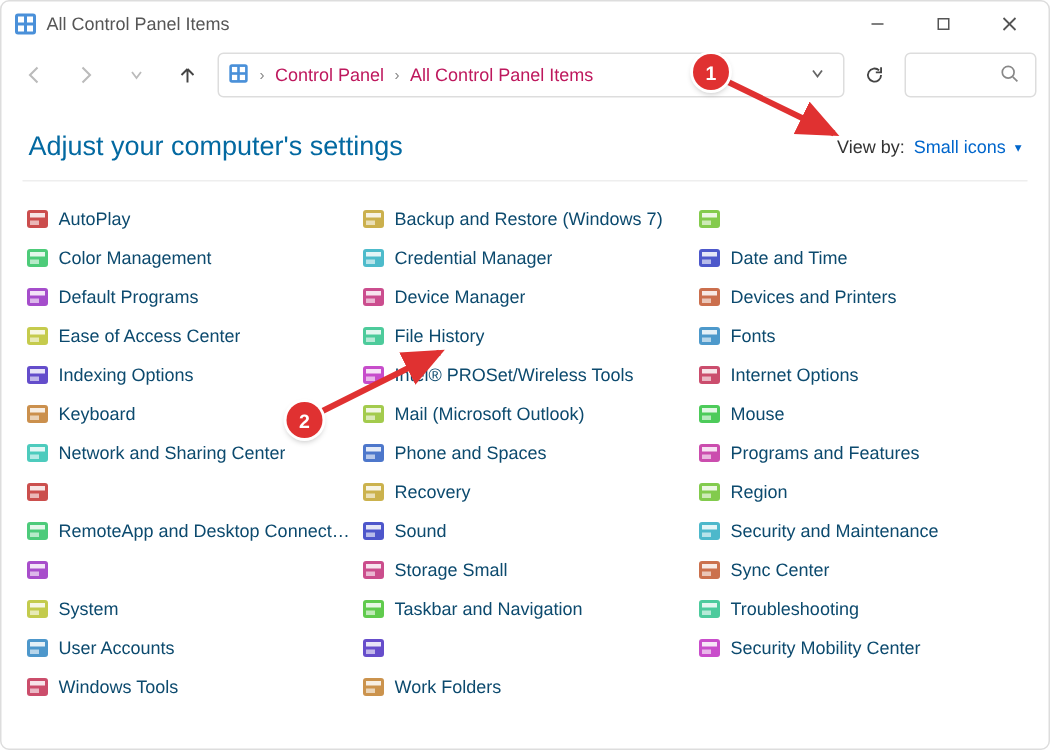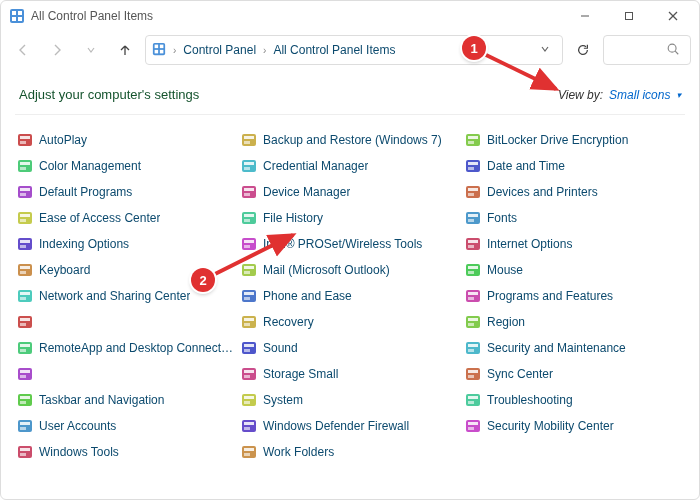--- a/index.html
+++ b/index.html
@@ -60,45 +60,45 @@
     height:30px;
     border:1px solid #ddd;
     border-radius:4px;
     display:flex;
     align-items:center;
     padding:0 6px;
     gap:4px;
     font-size:12px;
     position:relative;
   }
-  .address .crumb { color:#0c4a6e; }
+  .address .crumb { color:#be185d; }
   .address .chev { color:#888; font-size:10px; padding:0 3px;}
   .address .expand { margin-left:auto; color:#666; padding:0 6px;}
   .searchbox {
     width:88px; height:30px;
     border:1px solid #ddd;
     border-radius:4px;
     display:flex; align-items:center; justify-content:flex-end;
     padding-right:10px;
     color:#888;
   }
   
   .headrow {
     display:flex;
     align-items:center;
     padding: 18px 18px 8px 18px;
   }
   .headrow h1 {
     margin:0;
     font-weight:400;
-    font-size:13px;
-    color:#14532d;
+    font-size:18px;
+    color:#0369a1;
     flex:1;
   }
-  .viewby { font-size:12px; color:#333; display:flex; align-items:center; gap:6px;font-style:italic;}
+  .viewby { font-size:12px; color:#333; display:flex; align-items:center; gap:6px;}
   .viewby .link { color:#0066cc; }
   .viewby .caret { color:#0066cc; font-size:9px;}
   .divider { height:1px; background:#eee; margin: 4px 14px 0 14px;}
   
   .grid {
     display:grid;
     grid-template-columns: repeat(3, 1fr);
     column-gap: 2px;
     row-gap: 4px;
     padding: 14px 14px 8px 14px;
@@ -260,21 +260,20 @@
       <span class="label">Backup and Restore (Windows 7)</span>
     </div>
     <div class="item">
       <span class="icon">
         <svg viewBox="0 0 16 16" width="16" height="16">
           <rect x="1" y="2" width="14" height="12" rx="2" fill="hsl(94,55%,55%)"></rect>
           <rect x="3" y="4" width="10" height="3" fill="#fff" opacity=".85"></rect>
           <rect x="3" y="9" width="6" height="3" fill="#fff" opacity=".6"></rect>
         </svg>
       </span>
-      <span class="label">BitLocker Drive Encryption</span>
     </div>
     <div class="item">
       <span class="icon">
         <svg viewBox="0 0 16 16" width="16" height="16">
           <rect x="1" y="2" width="14" height="12" rx="2" fill="hsl(141,55%,55%)"></rect>
           <rect x="3" y="4" width="10" height="3" fill="#fff" opacity=".85"></rect>
           <rect x="3" y="9" width="6" height="3" fill="#fff" opacity=".6"></rect>
         </svg>
       </span>
       <span class="label">Color Management</span>
@@ -430,21 +429,21 @@
       <span class="label">Network and Sharing Center</span>
     </div>
     <div class="item">
       <span class="icon">
         <svg viewBox="0 0 16 16" width="16" height="16">
           <rect x="1" y="2" width="14" height="12" rx="2" fill="hsl(220,55%,55%)"></rect>
           <rect x="3" y="4" width="10" height="3" fill="#fff" opacity=".85"></rect>
           <rect x="3" y="9" width="6" height="3" fill="#fff" opacity=".6"></rect>
         </svg>
       </span>
-      <span class="label">Phone and Ease</span>
+      <span class="label">Phone and Spaces</span>
     </div>
     <div class="item">
       <span class="icon">
         <svg viewBox="0 0 16 16" width="16" height="16">
           <rect x="1" y="2" width="14" height="12" rx="2" fill="hsl(314,55%,55%)"></rect>
           <rect x="3" y="4" width="10" height="3" fill="#fff" opacity=".85"></rect>
           <rect x="3" y="9" width="6" height="3" fill="#fff" opacity=".6"></rect>
         </svg>
       </span>
       <span class="label">Programs and Features</span>
@@ -533,40 +532,40 @@
           <rect x="1" y="2" width="14" height="12" rx="2" fill="hsl(17,55%,55%)"></rect>
           <rect x="3" y="4" width="10" height="3" fill="#fff" opacity=".85"></rect>
           <rect x="3" y="9" width="6" height="3" fill="#fff" opacity=".6"></rect>
         </svg>
       </span>
       <span class="label">Sync Center</span>
     </div>
     <div class="item">
       <span class="icon">
         <svg viewBox="0 0 16 16" width="16" height="16">
+          <rect x="1" y="2" width="14" height="12" rx="2" fill="hsl(64,55%,55%)"></rect>
+          <rect x="3" y="4" width="10" height="3" fill="#fff" opacity=".85"></rect>
+          <rect x="3" y="9" width="6" height="3" fill="#fff" opacity=".6"></rect>
+        </svg>
+      </span>
+      <span class="label">System</span>
+    </div>
+    <div class="item">
+      <span class="icon">
+        <svg viewBox="0 0 16 16" width="16" height="16">
           <rect x="1" y="2" width="14" height="12" rx="2" fill="hsl(111,55%,55%)"></rect>
           <rect x="3" y="4" width="10" height="3" fill="#fff" opacity=".85"></rect>
           <rect x="3" y="9" width="6" height="3" fill="#fff" opacity=".6"></rect>
         </svg>
       </span>
       <span class="label">Taskbar and Navigation</span>
     </div>
     <div class="item">
       <span class="icon">
         <svg viewBox="0 0 16 16" width="16" height="16">
-          <rect x="1" y="2" width="14" height="12" rx="2" fill="hsl(64,55%,55%)"></rect>
-          <rect x="3" y="4" width="10" height="3" fill="#fff" opacity=".85"></rect>
-          <rect x="3" y="9" width="6" height="3" fill="#fff" opacity=".6"></rect>
-        </svg>
-      </span>
-      <span class="label">System</span>
-    </div>
-    <div class="item">
-      <span class="icon">
-        <svg viewBox="0 0 16 16" width="16" height="16">
           <rect x="1" y="2" width="14" height="12" rx="2" fill="hsl(158,55%,55%)"></rect>
           <rect x="3" y="4" width="10" height="3" fill="#fff" opacity=".85"></rect>
           <rect x="3" y="9" width="6" height="3" fill="#fff" opacity=".6"></rect>
         </svg>
       </span>
       <span class="label">Troubleshooting</span>
     </div>
     <div class="item">
       <span class="icon">
         <svg viewBox="0 0 16 16" width="16" height="16">
@@ -578,21 +577,20 @@
       <span class="label">User Accounts</span>
     </div>
     <div class="item">
       <span class="icon">
         <svg viewBox="0 0 16 16" width="16" height="16">
           <rect x="1" y="2" width="14" height="12" rx="2" fill="hsl(252,55%,55%)"></rect>
           <rect x="3" y="4" width="10" height="3" fill="#fff" opacity=".85"></rect>
           <rect x="3" y="9" width="6" height="3" fill="#fff" opacity=".6"></rect>
         </svg>
       </span>
-      <span class="label">Windows Defender Firewall</span>
     </div>
     <div class="item">
       <span class="icon">
         <svg viewBox="0 0 16 16" width="16" height="16">
           <rect x="1" y="2" width="14" height="12" rx="2" fill="hsl(299,55%,55%)"></rect>
           <rect x="3" y="4" width="10" height="3" fill="#fff" opacity=".85"></rect>
           <rect x="3" y="9" width="6" height="3" fill="#fff" opacity=".6"></rect>
         </svg>
       </span>
       <span class="label">Security Mobility Center</span>

